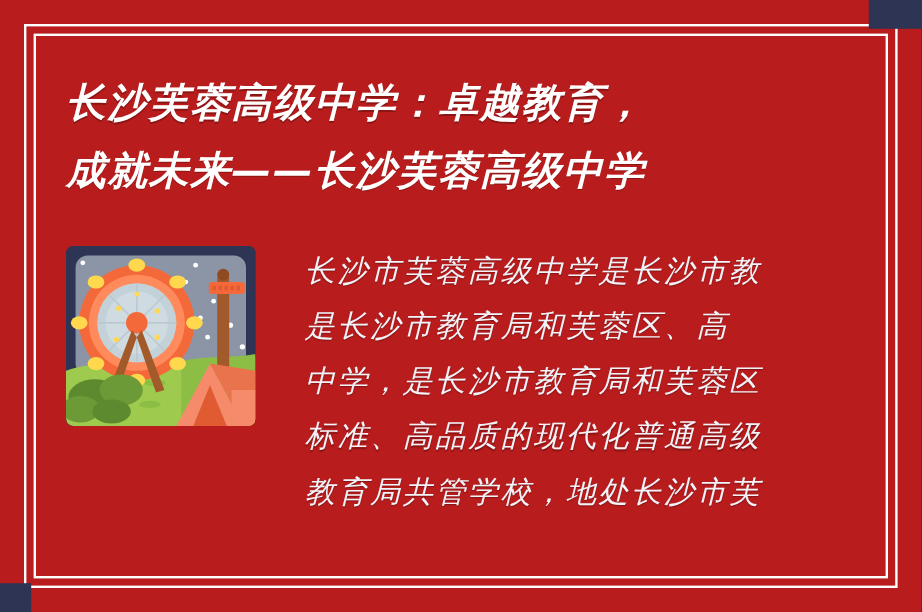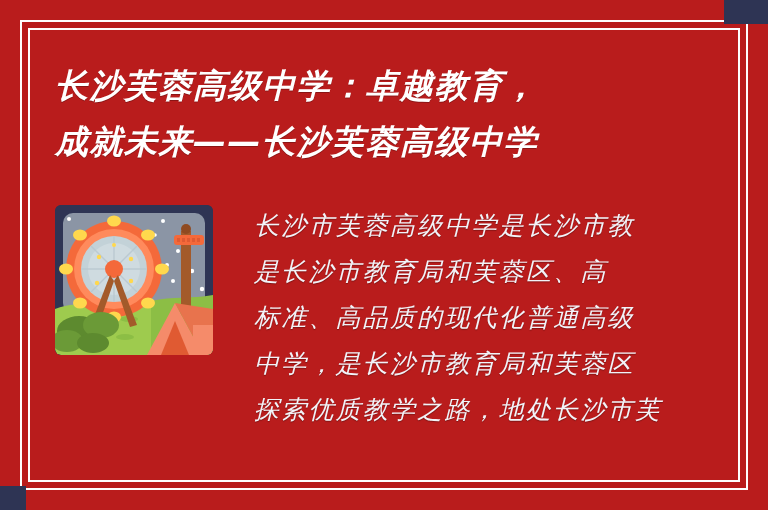--- a/index.html
+++ b/index.html
@@ -232,19 +232,19 @@
           <path d="M120 98 L148 150 L158 150 L158 104 Z" fill="#e8734d"></path>
           <path d="M120 116 L106 150 L134 150 Z" fill="#e05a32"></path>
           <rect x="138" y="120" width="20" height="30" fill="#f58b6a"></rect>
         </g>
       </svg>
     </div>
 
     <div class="body-text">
       <div class="body-line">长沙市芙蓉高级中学是长沙市教</div>
       <div class="body-line">是长沙市教育局和芙蓉区、高</div>
+      <div class="body-line">中学，是长沙市教育局和芙蓉区</div>
       <div class="body-line">标准、高品质的现代化普通高级</div>
-      <div class="body-line">中学，是长沙市教育局和芙蓉区</div>
-      <div class="body-line">探索优质教学之路，地处长沙市芙</div>
+      <div class="body-line">教育局共管学校，地处长沙市芙</div>
     </div>
 
   </div>
 </div>
 
 </body></html>

